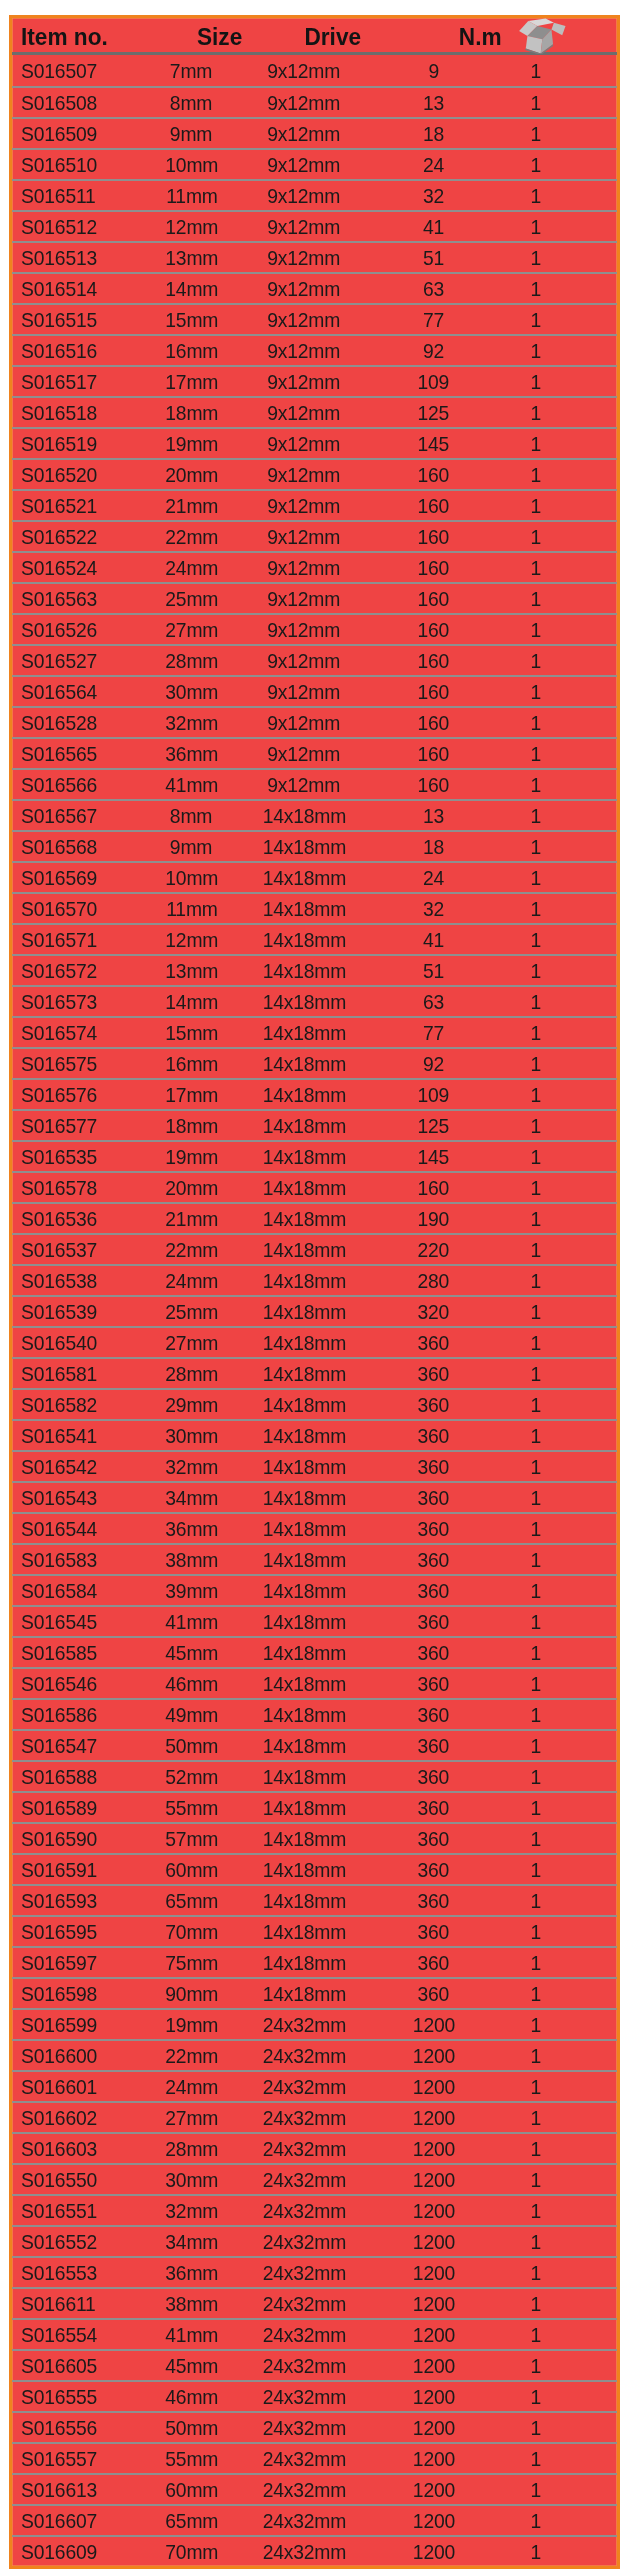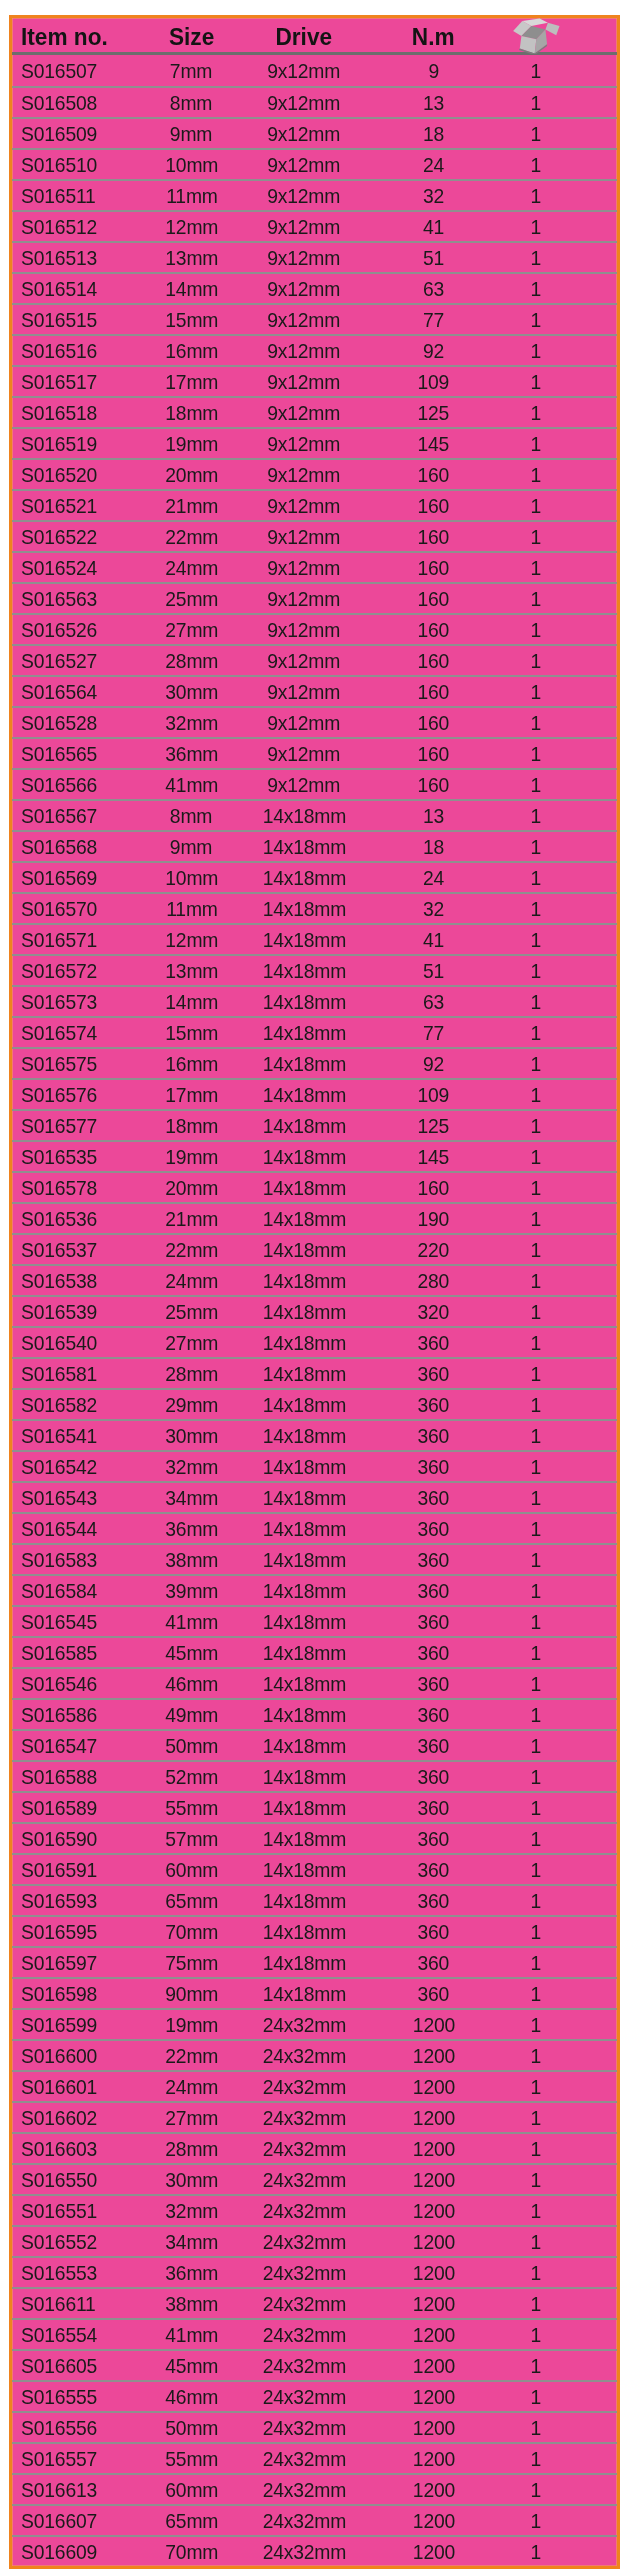--- a/index.html
+++ b/index.html
@@ -1,24 +1,24 @@
 <!DOCTYPE html>
 <html style="font-size:13.5px"><head>
 <meta charset="utf-8">
 <style>
   html,body{margin:0;padding:0;background:#ffffff;}
   body{width:630px;height:2576px;position:relative;font-family:"Liberation Sans",sans-serif;}
   .catalog{position:absolute;left:8.5px;top:15.2px;width:611px;box-sizing:border-box;
-           border:3.4px solid #EF831E;box-shadow:inset 0 0 0 0.8px rgba(252,176,74,.6);background:#ec4899;}
+           border:3.4px solid #EF831E;box-shadow:inset 0 0 0 0.8px rgba(252,176,74,.6);background:#ef4444;}
   .hdr{display:grid;grid-template-columns:127px 106px 119px 140px 113px;height:34px;
        border-bottom:3.4px solid #6d6d6d;}
   .grid{display:grid;grid-template-columns:127px 106px 119px 140px 113px;grid-auto-rows:31px;text-align:right;}
   .cell{display:flex;align-items:center;justify-content:center;overflow:hidden;
         font-size:21px;color:#1a1a1a;letter-spacing:-0.2px;}
-  .hcell{display:flex;align-items:center;justify-content:center;overflow:visible;
+  .hcell{display:flex;align-items:center;justify-content:flex-end;overflow:visible;
          font-weight:bold;font-size:24.6px;color:#141414;}
   .c1{justify-content:flex-start;padding-left:9.3px;}
   .c5{padding-right:49px;}
   .t{transform:scaleX(.92);transform-origin:center;white-space:nowrap;}
   .c1 .t{transform-origin:left center;}
   .row{display:contents;}
   .row:not(:first-child)>.cell{border-top:2.5px solid #8f8f8f;}
   .iconcell{align-items:flex-end;}
   .iconcell svg{display:block;margin-bottom:0.8px;}
 </style>

